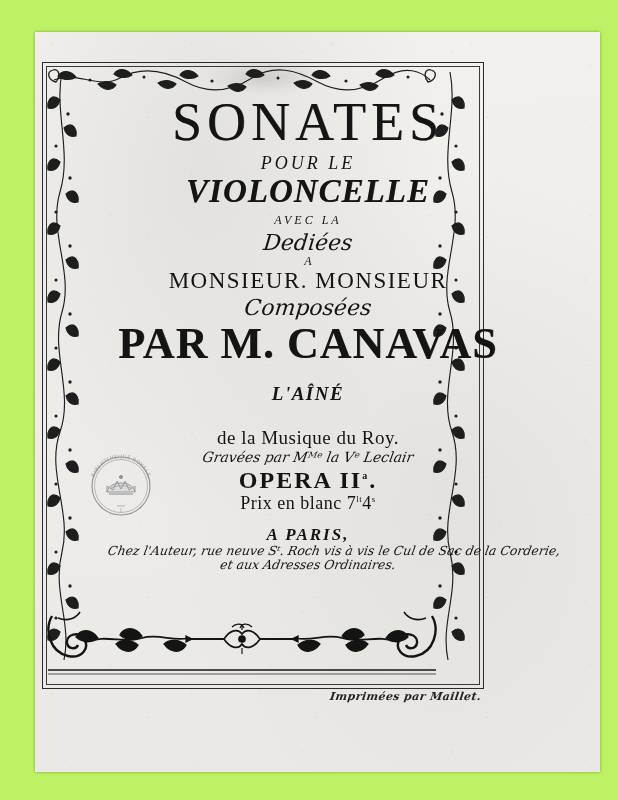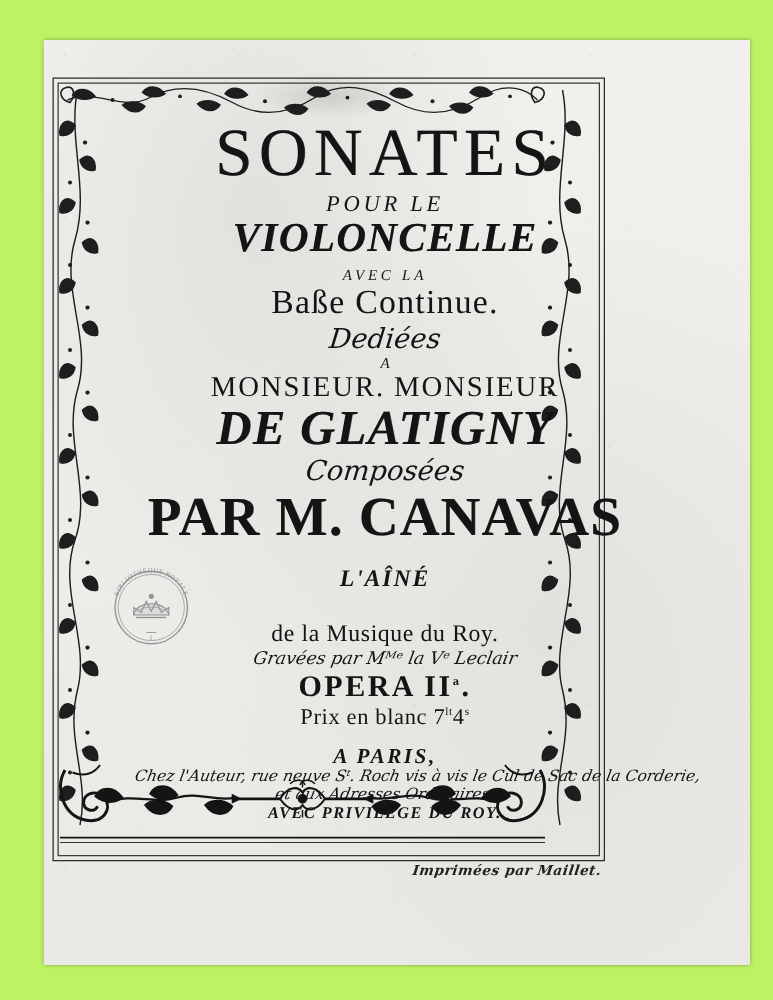--- a/index.html
+++ b/index.html
@@ -426,44 +426,41 @@
       <path d="M2 66 L 390 66" stroke-width="0.7"></path>
     </g>
   </svg>
 
   <div id="textblock">
 
     <div class="ln t-sonates">SONATES</div>
     <div class="ln t-pourle">POUR LE</div>
     <div class="ln t-violoncelle">VIOLONCELLE</div>
     <div class="ln t-avecla">AVEC LA</div>
-    <div class="ln t-basse">Baße Continue.</div>
     <div class="ln t-dediees">Dediées</div>
     <div class="ln t-a">A</div>
     <div class="ln t-monsieur">MONSIEUR. MONSIEUR</div>
-    <div class="ln t-glatigny">DE GLATIGNY</div>
     <div class="ln t-composees">Composées</div>
     <div class="ln t-canavas">PAR M. CANAVAS</div>
     <div class="ln t-laine">L'AÎNÉ</div>
     <div class="ln t-musique">de la Musique du Roy.</div>
     <div class="ln t-gravees">Gravées par Mᴹᵉ la Vᵉ Leclair</div>
 
     <div class="ln t-opera">
       <span>OPERA II</span><sup>a</sup><span>.</span>
     </div>
 
     <div class="ln t-prix">
       <span>Prix en blanc</span>
       <span>7</span><sup>lt</sup><span>4</span><sup>s</sup>
     </div>
 
     <div class="ln t-aparis">A PARIS,</div>
     <div class="ln t-chez">Chez l'Auteur, rue neuve Sᵗ. Roch vis à vis le Cul de Sac de la Corderie,</div>
     <div class="ln t-etaux">et aux Adresses Ordinaires.</div>
-    <div class="ln t-privilege">AVEC PRIVILÈGE DU ROY.</div>
   </div>
 
   <svg id="stamp" viewBox="0 0 76 76">
     <defs>
       <path id="arcTop" d="M 10,38 A 28,28 0 0 1 66,38"></path>
       <path id="arcBot" d="M 12,38 A 26,26 0 0 0 64,38"></path>
     </defs>
     <circle cx="38" cy="38" r="29" fill="none" stroke="#4a4a52" stroke-width="1.1"></circle>
     <circle cx="38" cy="38" r="26.5" fill="none" stroke="#4a4a52" stroke-width="0.6"></circle>
     <text class="stamp-text">

